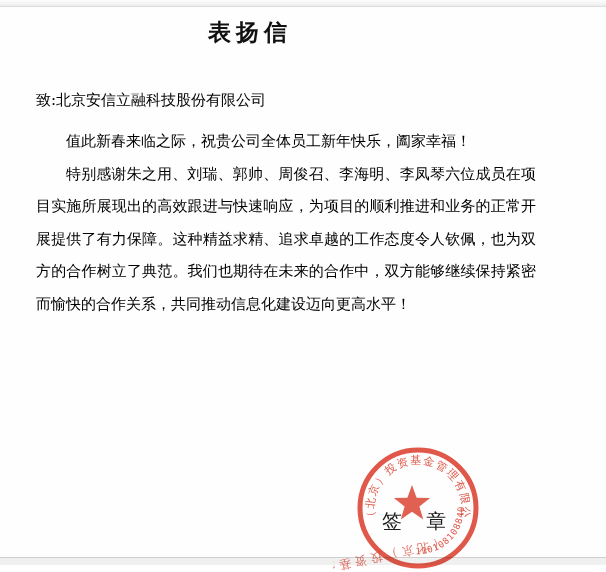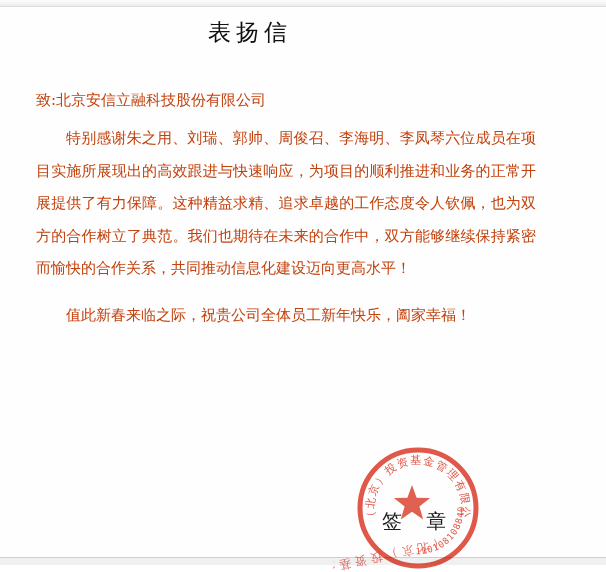--- a/index.html
+++ b/index.html
@@ -21,28 +21,28 @@
     width: 606px;
     height: 558px;
     background: #fefefe;
   }
   .title {
     margin: 0;
     padding-top: 10px;
     width: 500px;
     text-align: center;
     font-size: 23px;
-    font-weight: normal;
+    font-weight: bold;
     letter-spacing: 5px;
     color: #111;
   }
   .letter-body {
     margin-left: 36px;
     margin-right: 70px;
-    color: #c2410c;
+    color: #000000;
     font-size: 15px;
     line-height: 32.5px;
     text-align: justify;
   }
   .recipient {
     margin-top: 41px;
     margin-bottom: 11px;
     line-height: 22px;
   }
   .para {
@@ -88,22 +88,22 @@
 <body>
 
 <div class="top-edge"></div>
 
 <div class="page">
 
   <h1 class="title">表扬信</h1>
 
   <div class="letter-body">
     <div class="recipient">致:北京安信立融科技股份有限公司</div>
+    <p class="para para-last">值此新春来临之际，祝贵公司全体员工新年快乐，阖家幸福！</p>
     <p class="para">特别感谢朱之用、刘瑞、郭帅、周俊召、李海明、李凤琴六位成员在项目实施所展现出的高效跟进与快速响应，为项目的顺利推进和业务的正常开展提供了有力保障。这种精益求精、追求卓越的工作态度令人钦佩，也为双方的合作树立了典范。我们也期待在未来的合作中，双方能够继续保持紧密而愉快的合作关系，共同推动信息化建设迈向更高水平！</p>
-    <p class="para para-last">值此新春来临之际，祝贵公司全体员工新年快乐，阖家幸福！</p>
   </div>
 
   <div class="seal">
     <svg width="176" height="128" viewBox="0 0 176 128" xmlns="http://www.w3.org/2000/svg">
       <defs>
         <path id="rimPath" d="M 43.7 79 A 44 44 0 1 1 126.3 79" fill="none"></path>
         <path id="numPath" d="M 81 110 A 46 46 0 0 0 130.8 60" fill="none"></path>
       </defs>
       <circle cx="85" cy="64" r="58" fill="none" stroke="#dd4130" stroke-width="5" opacity="0.88"></circle>
       <polygon points="79,41 83.6,53.7 97.1,54.1 86.4,62.4 90.2,75.4 79,67.8 67.8,75.4 71.6,62.4 60.9,54.1 74.4,53.7" fill="#dc4434" opacity="0.85"></polygon>

